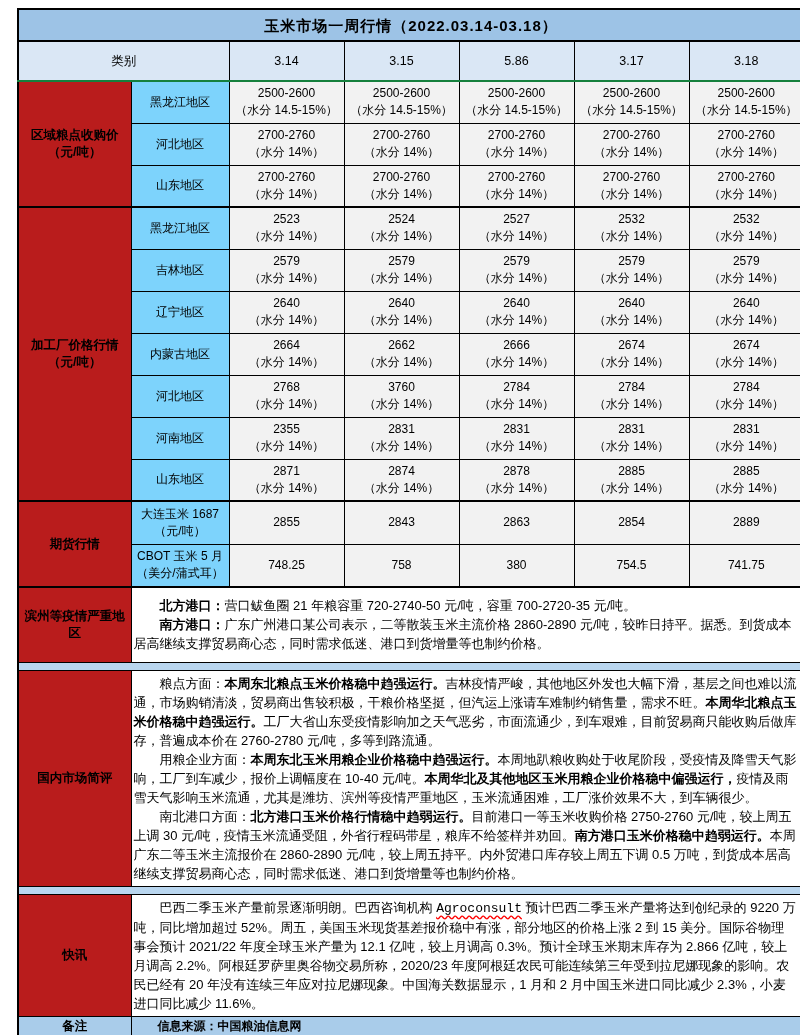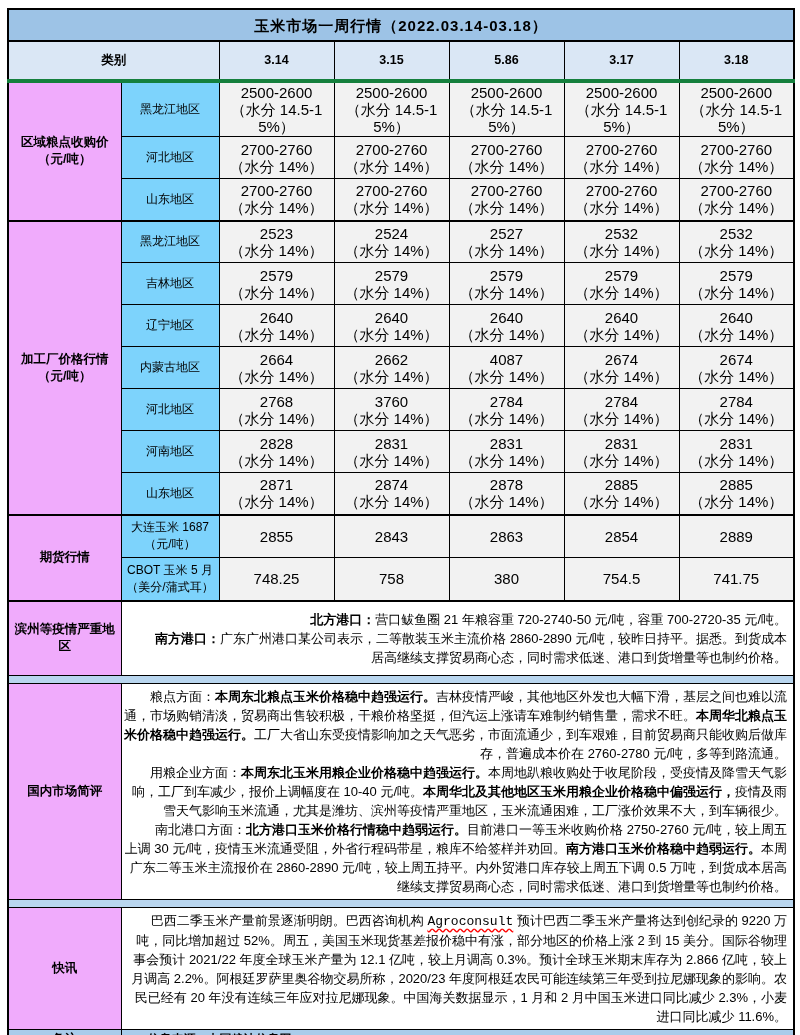--- a/index.html
+++ b/index.html
@@ -2,44 +2,44 @@
 <html><head>
 <meta charset="utf-8">
 <style>
   html,body{margin:0;padding:0;background:#ffffff;}
   body{
     width:800px;height:1035px;overflow:hidden;
     font-family:"Liberation Sans","DejaVu Sans",sans-serif;
     color:#000;
     -webkit-font-smoothing:antialiased;
   }
-  .page{width:800px;height:1035px;box-sizing:border-box;padding:8px 7px;}
+  .page{width:800px;height:1035px;box-sizing:border-box;padding:8px 17px;}
   table.report{
     border-collapse:collapse;table-layout:fixed;width:786px;
     border:2px solid #000;
   }
   td{border:1px solid #000;padding:1px 2px;font-size:12px;line-height:17px;
      text-align:center;vertical-align:middle;box-sizing:border-box;
      word-break:break-all;}
   tr.sec-start > td{border-top:2px solid #000;}
   td.title-cell{
     height:32px;font-size:15px;font-weight:bold;letter-spacing:1px;
     border-bottom:2px solid #000;
   }
-  tr.hdr > td{height:40px;font-weight:bold;font-size:12.5px;border-bottom:4px solid #15803d;}
-  td.sec-label{font-weight:bold;background:#f0abfc;font-size:12.5px;}
+  tr.hdr > td{height:40px;font-weight:normal;font-size:12.5px;border-bottom:2px solid #15803d;}
+  td.sec-label{font-weight:bold;background:#b91c1c;font-size:12.5px;}
   td.region{background:#7dd3fc;}
-  td.val{background:#f2f2f2;font-size:15px;}
+  td.val{background:#f2f2f2;font-size:12px;}
   tr.price-row > td{height:42px;}
   tr.fut-row > td{height:43px;}
   td.text-cell{
     text-align:left;vertical-align:middle;background:#ffffff;
     padding:3px 6px 3px 2px;font-size:13px;line-height:19px;
   }
-  td.text-cell p{margin:0;text-indent:2em;text-align:right;}
+  td.text-cell p{margin:0;text-indent:2em;}
   tr.spacer-row > td{height:8px;padding:0;border-top:1px solid #000;border-bottom:1px solid #000;}
   tr.note-row > td{height:21px;font-weight:bold;}
   tr.note-row td.note-text{text-align:left;padding-left:26px;}
   b{font-weight:bold;}
   .wavy{
     font-family:"Liberation Mono","DejaVu Sans Mono",monospace;
     text-decoration:underline;
     text-decoration-style:wavy;
     text-decoration-color:#ff0000;
     text-underline-offset:3px;
@@ -239,21 +239,21 @@
           </td>
           <td class="val">
             <div>2664</div>
             <div>（水分 14%）</div>
           </td>
           <td class="val">
             <div>2662</div>
             <div>（水分 14%）</div>
           </td>
           <td class="val">
-            <div>4087</div>
+            <div>2666</div>
             <div>（水分 14%）</div>
           </td>
           <td class="val">
             <div>2674</div>
             <div>（水分 14%）</div>
           </td>
           <td class="val">
             <div>2674</div>
             <div>（水分 14%）</div>
           </td>
@@ -281,21 +281,21 @@
           <td class="val">
             <div>2784</div>
             <div>（水分 14%）</div>
           </td>
         </tr>
         <tr class="price-row">
           <td class="region">
             <div>河南地区</div>
           </td>
           <td class="val">
-            <div>2828</div>
+            <div>2355</div>
             <div>（水分 14%）</div>
           </td>
           <td class="val">
             <div>2831</div>
             <div>（水分 14%）</div>
           </td>
           <td class="val">
             <div>2831</div>
             <div>（水分 14%）</div>
           </td>

